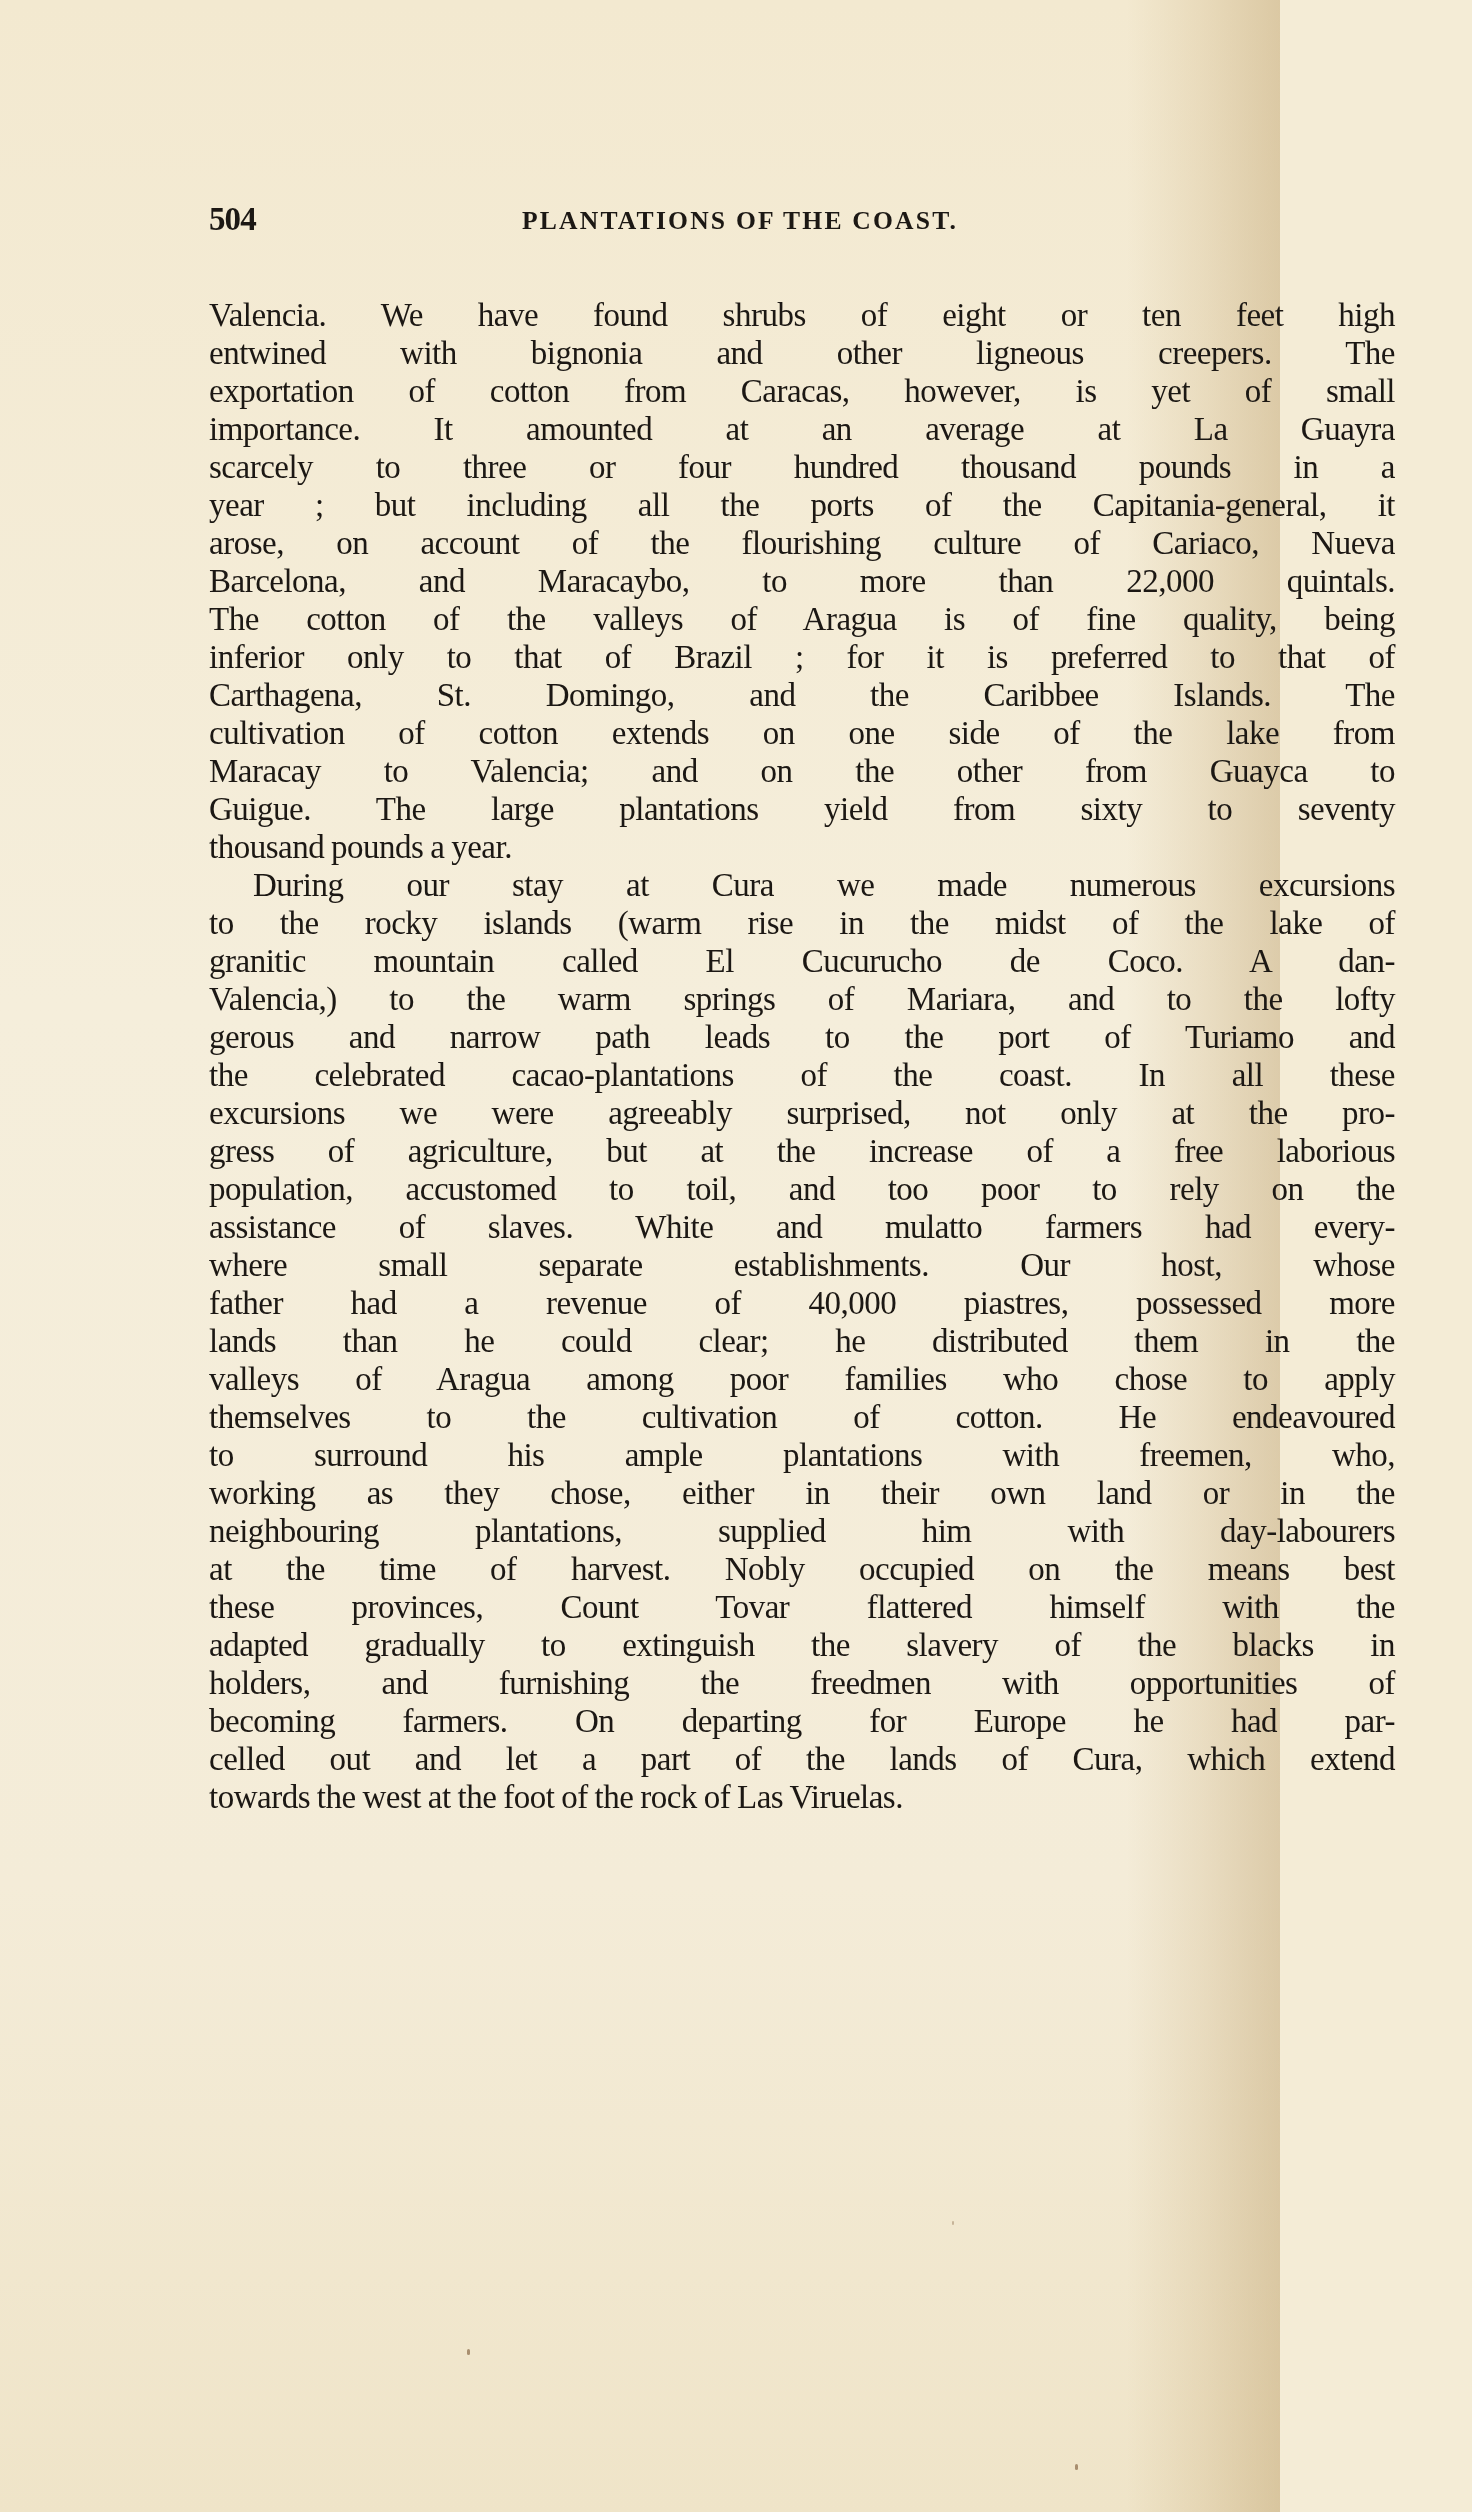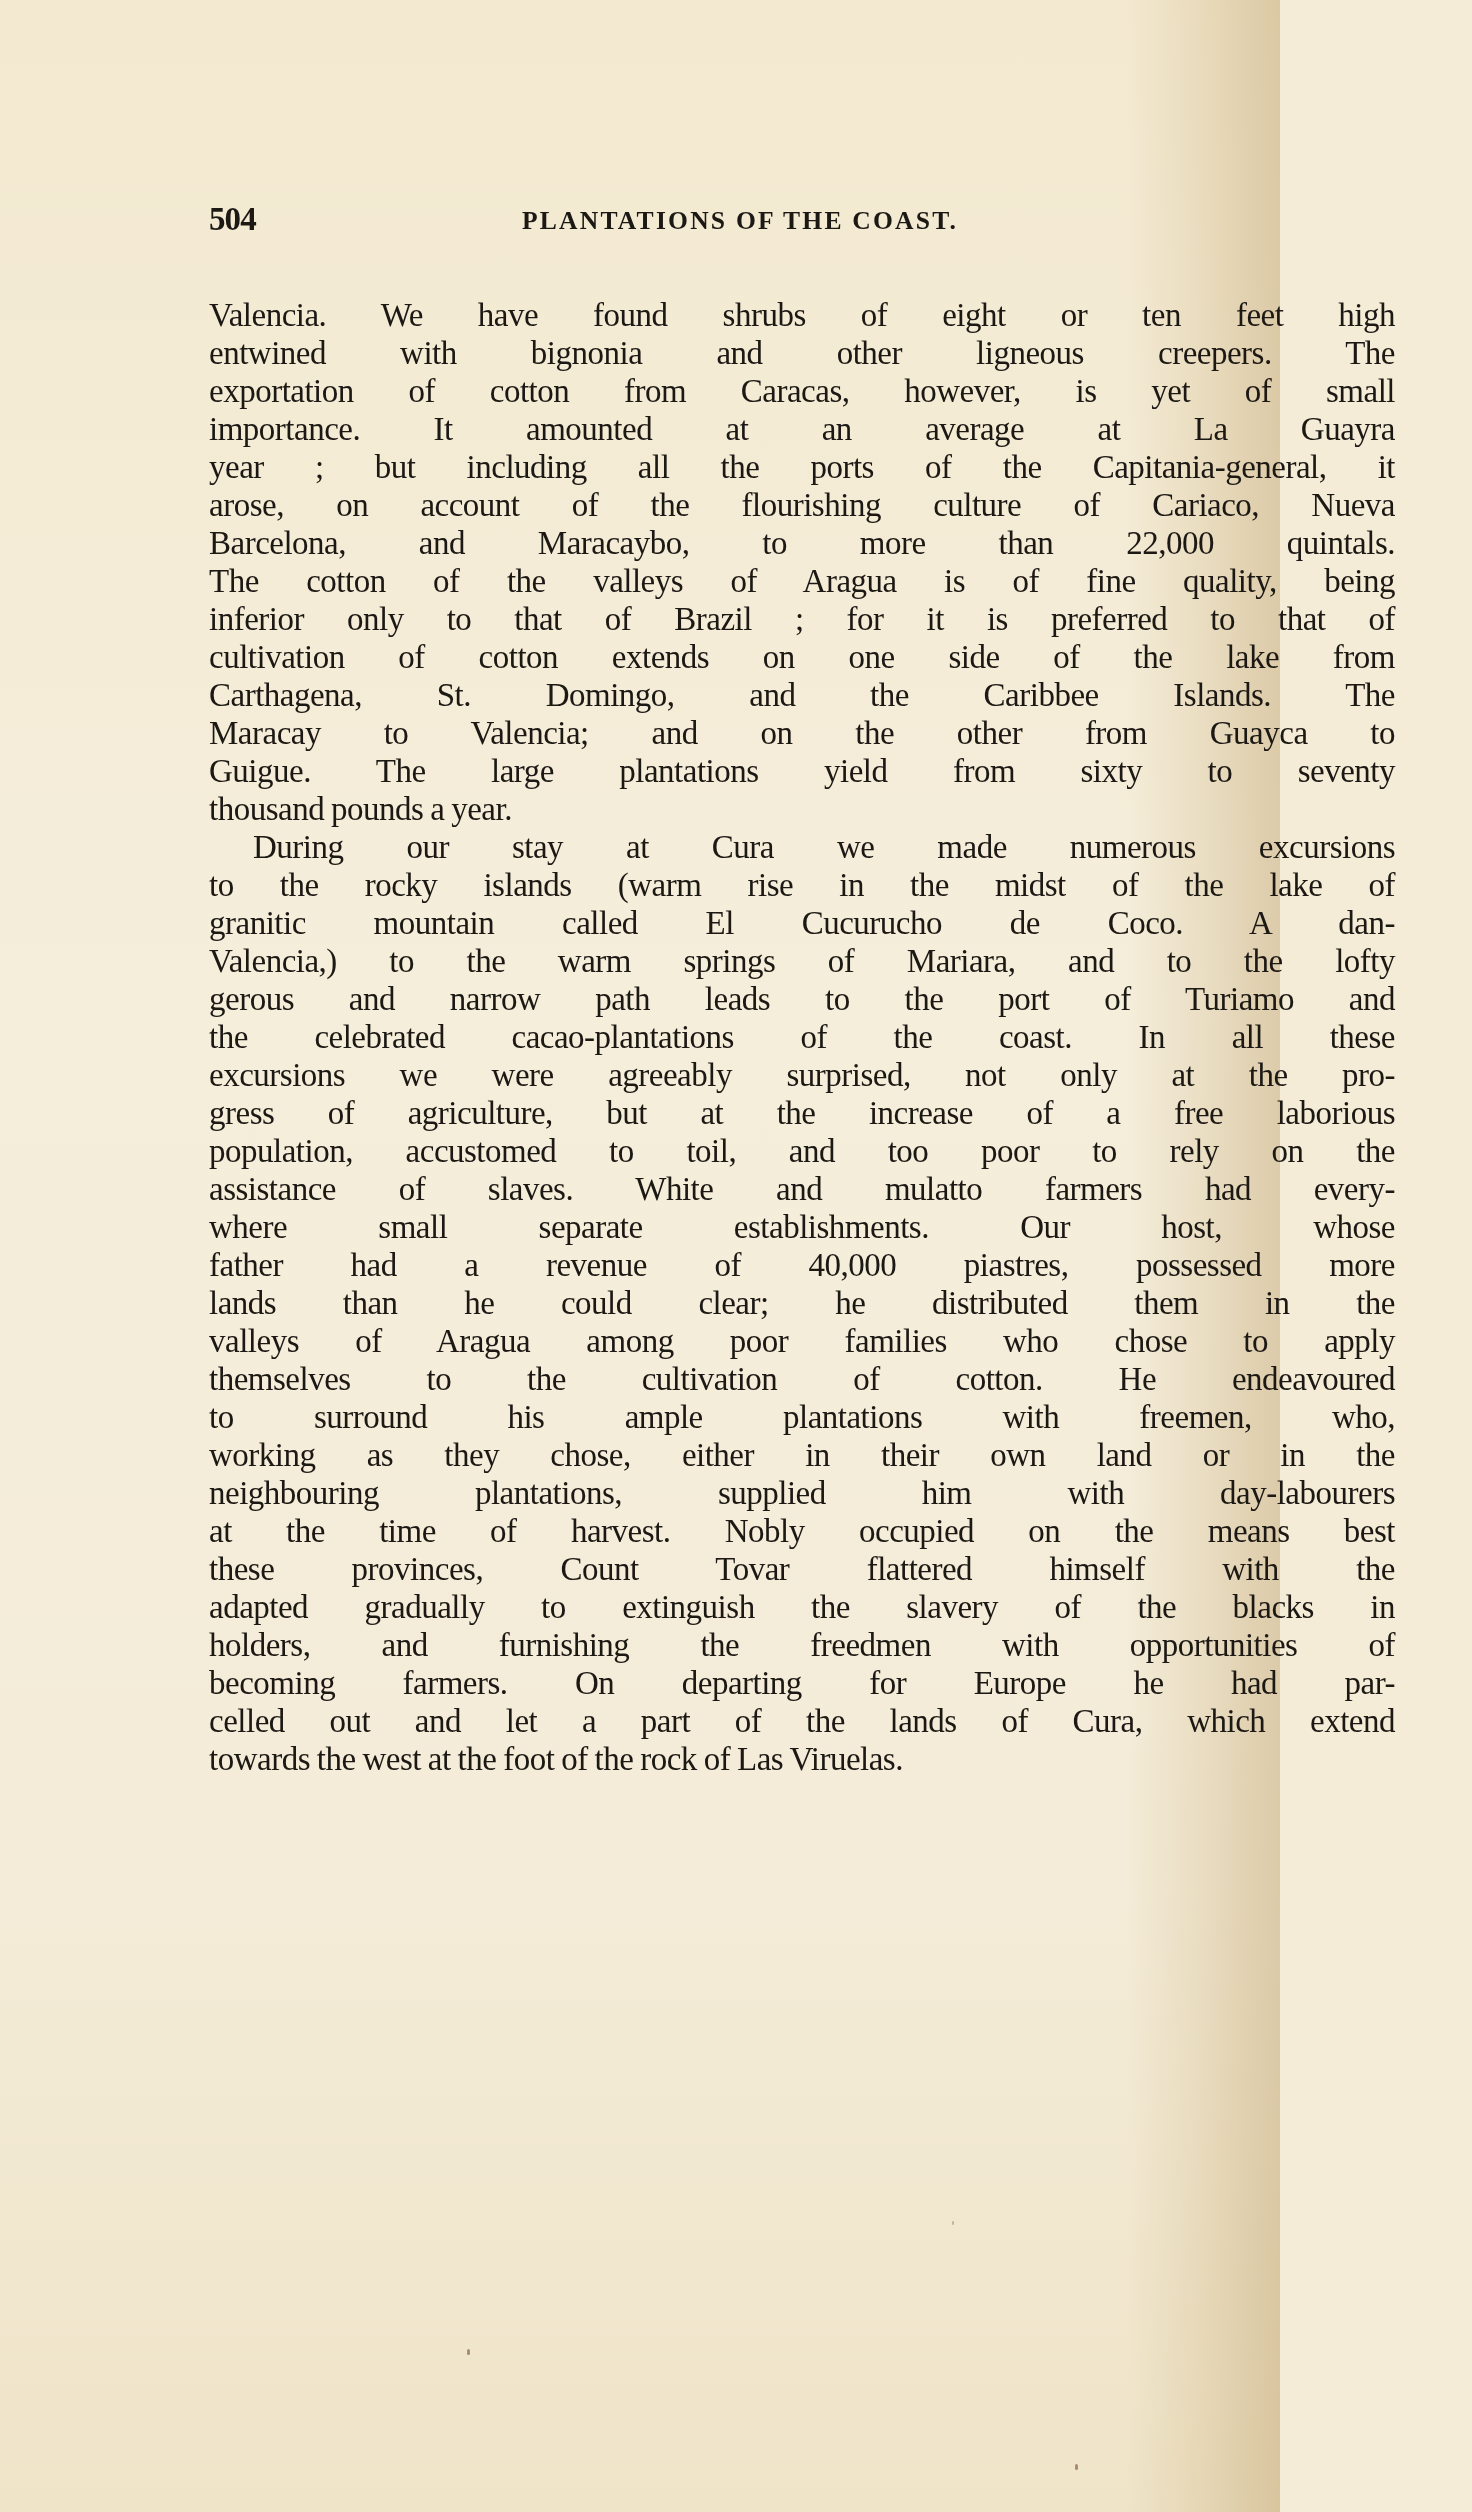--- a/index.html
+++ b/index.html
@@ -85,27 +85,28 @@
   <div class="running-head">
     <span class="page-number">504</span>
     <span class="head-title">PLANTATIONS OF THE COAST.</span>
   </div>
 
   <div class="body-text">
     <span class="line">Valencia.  We have found shrubs of eight or ten feet high</span>
     <span class="line">entwined with bignonia and other ligneous creepers.  The</span>
     <span class="line">exportation of cotton from Caracas, however, is yet of small</span>
     <span class="line">importance.  It amounted at an average at La Guayra</span>
+    <span class="line">scarcely to three or four hundred thousand pounds in a</span>
     <span class="line">year ; but including all the ports of the Capitania-general, it</span>
     <span class="line">arose, on account of the flourishing culture of Cariaco, Nueva</span>
     <span class="line">Barcelona, and Maracaybo, to more than 22,000 quintals.</span>
     <span class="line">The cotton of the valleys of Aragua is of fine quality, being</span>
     <span class="line">inferior only to that of Brazil ; for it is preferred to that of</span>
+    <span class="line">Carthagena, St. Domingo, and the Caribbee Islands.  The</span>
     <span class="line">cultivation of cotton extends on one side of the lake from</span>
-    <span class="line">Carthagena, St. Domingo, and the Caribbee Islands.  The</span>
     <span class="line">Maracay to Valencia; and on the other from Guayca to</span>
     <span class="line">Guigue.  The large plantations yield from sixty to seventy</span>
     <span class="line last">thousand pounds a year.</span>
     <span class="line indent">During our stay at Cura we made numerous excursions</span>
     <span class="line">to the rocky islands (warm rise in the midst of the lake of</span>
     <span class="line">granitic mountain called El Cucurucho de Coco.  A dan-</span>
     <span class="line">Valencia,) to the warm springs of Mariara, and to the lofty</span>
     <span class="line">gerous and narrow path leads to the port of Turiamo and</span>
     <span class="line">the celebrated cacao-plantations of the coast.  In all these</span>
     <span class="line">excursions we were agreeably surprised, not only at the pro-</span>

